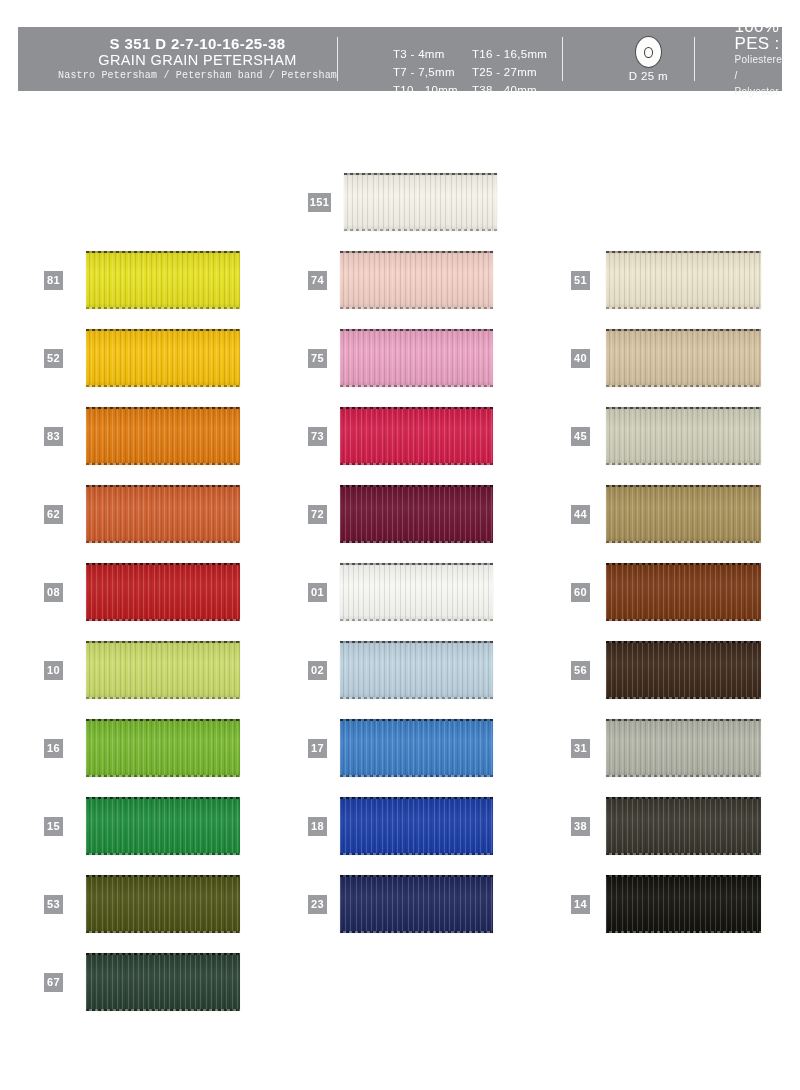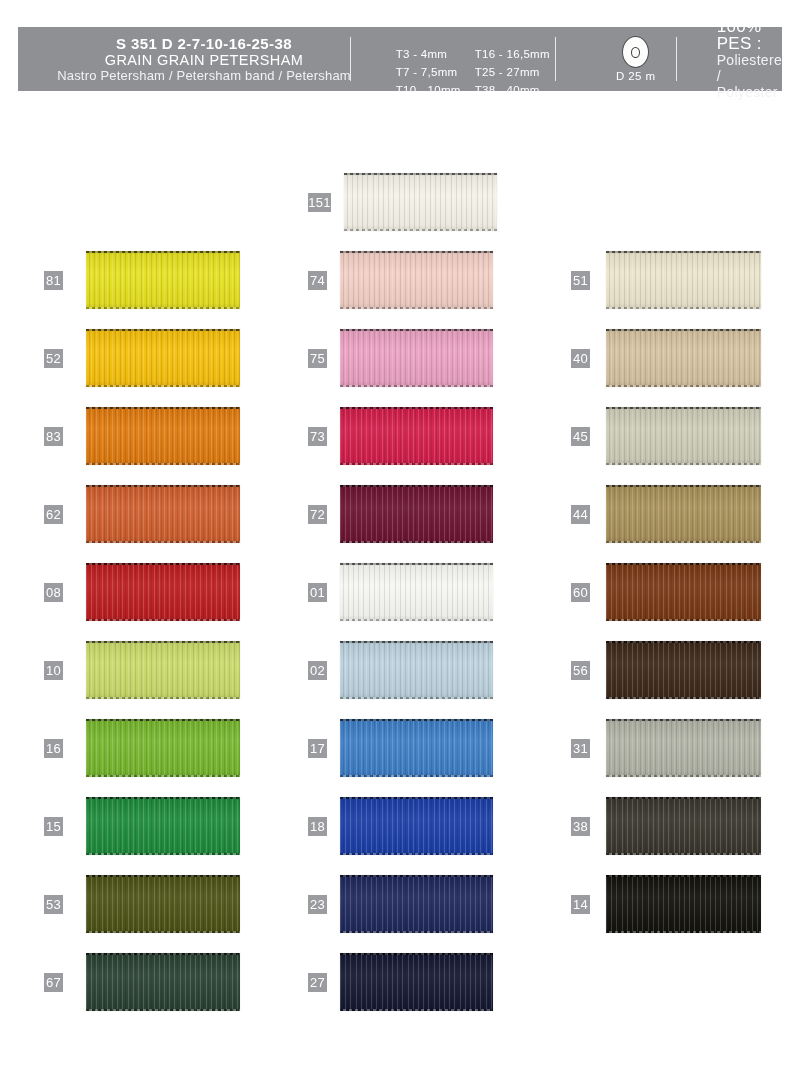--- a/index.html
+++ b/index.html
@@ -37,22 +37,23 @@
   }
   .hdr-title{ width:292px; }
   .hdr-title .l1{
     font-size:15px; font-weight:bold; letter-spacing:.4px;
     line-height:17px; white-space:nowrap;
   }
   .hdr-title .l2{
     font-size:14.5px; letter-spacing:.4px; line-height:17px; white-space:nowrap;
   }
   .hdr-title .l3{
-    font-size:13px; letter-spacing:.2px; line-height:14px; white-space:nowrap;
+    font-size:10px; letter-spacing:.2px; line-height:14px; white-space:nowrap;
     color:#f2f2f3;
+    font-family:Liberation Mono, monospace;
   }
 
   .hdr-sizes{ width:212px;margin-top:27px; }
   .sizes-grid{
     display:grid;
     grid-template-columns:auto auto;
     column-gap:14px;
     row-gap:1px;
   }
   .sizes-grid div{
@@ -73,44 +74,45 @@
   }
   .spool-hole{
     width:7px;height:9px;border-radius:50%;
     border:1.2px solid #3a3c40;
     background:#fdfdfb;
   }
   .spool-label{ font-size:11.5px; letter-spacing:.4px; }
 
   .hdr-comp{ flex:1; }
   .hdr-comp .c1{ font-size:17px; line-height:17px; letter-spacing:.3px;}
-  .hdr-comp .c2{ font-size:14px; line-height:16px; letter-spacing:.3px; color:#f2f2f3;}
+  .hdr-comp .c2{ font-size:10px; line-height:16px; letter-spacing:.3px; color:#f2f2f3;}
 
   
   .sheet{ position:absolute; left:0; top:0; width:800px; height:1090px;}
 
   .column{ position:absolute; }
   .col-1{ left:44px;  top:251px; }
   .col-2{ left:308px; top:173px; }
   .col-3{ left:571px; top:251px; }
 
   .swatch-row{
     display:flex;
     align-items:center;
     height:58px;
     margin-bottom:20px;
   }
   .badge{
     width:19px;height:19px;
     background:#9a9c9f;
     color:#ffffff;
-    font-size:13px;
+    font-size:11px;
     letter-spacing:.3px;
     display:flex;align-items:center;justify-content:center;
     flex:0 0 auto;
+    font-weight:bold;
   }
   .badge.wide{ width:23px; }
 
   .swatch{
     height:58px;
     position:relative;
     flex:0 0 auto;
     background-color:#ccc;
     box-shadow:0 0 0 0.5px rgba(0,0,0,0.05);
   }
@@ -377,29 +379,20 @@
       </div>
       <div class="swatch-row">
         <div class="badge">23</div>
         <div class="swatch" style="background-color: rgb(33, 42, 94);">
           <div class="ribs"></div>
           <div class="shade"></div>
           <div class="edge-top"></div>
           <div class="edge-bot"></div>
         </div>
       </div>
-      <div class="swatch-row">
-        <div class="badge">27</div>
-        <div class="swatch" style="background-color: rgb(22, 26, 51);">
-          <div class="ribs"></div>
-          <div class="shade"></div>
-          <div class="edge-top"></div>
-          <div class="edge-bot"></div>
-        </div>
-      </div>
     </div>
   <div class="column col-3" id="col-3">
       <div class="swatch-row">
         <div class="badge">51</div>
         <div class="swatch" style="background-color: rgb(236, 228, 204);">
           <div class="ribs"></div>
           <div class="shade"></div>
           <div class="edge-top"></div>
           <div class="edge-bot"></div>
         </div>

